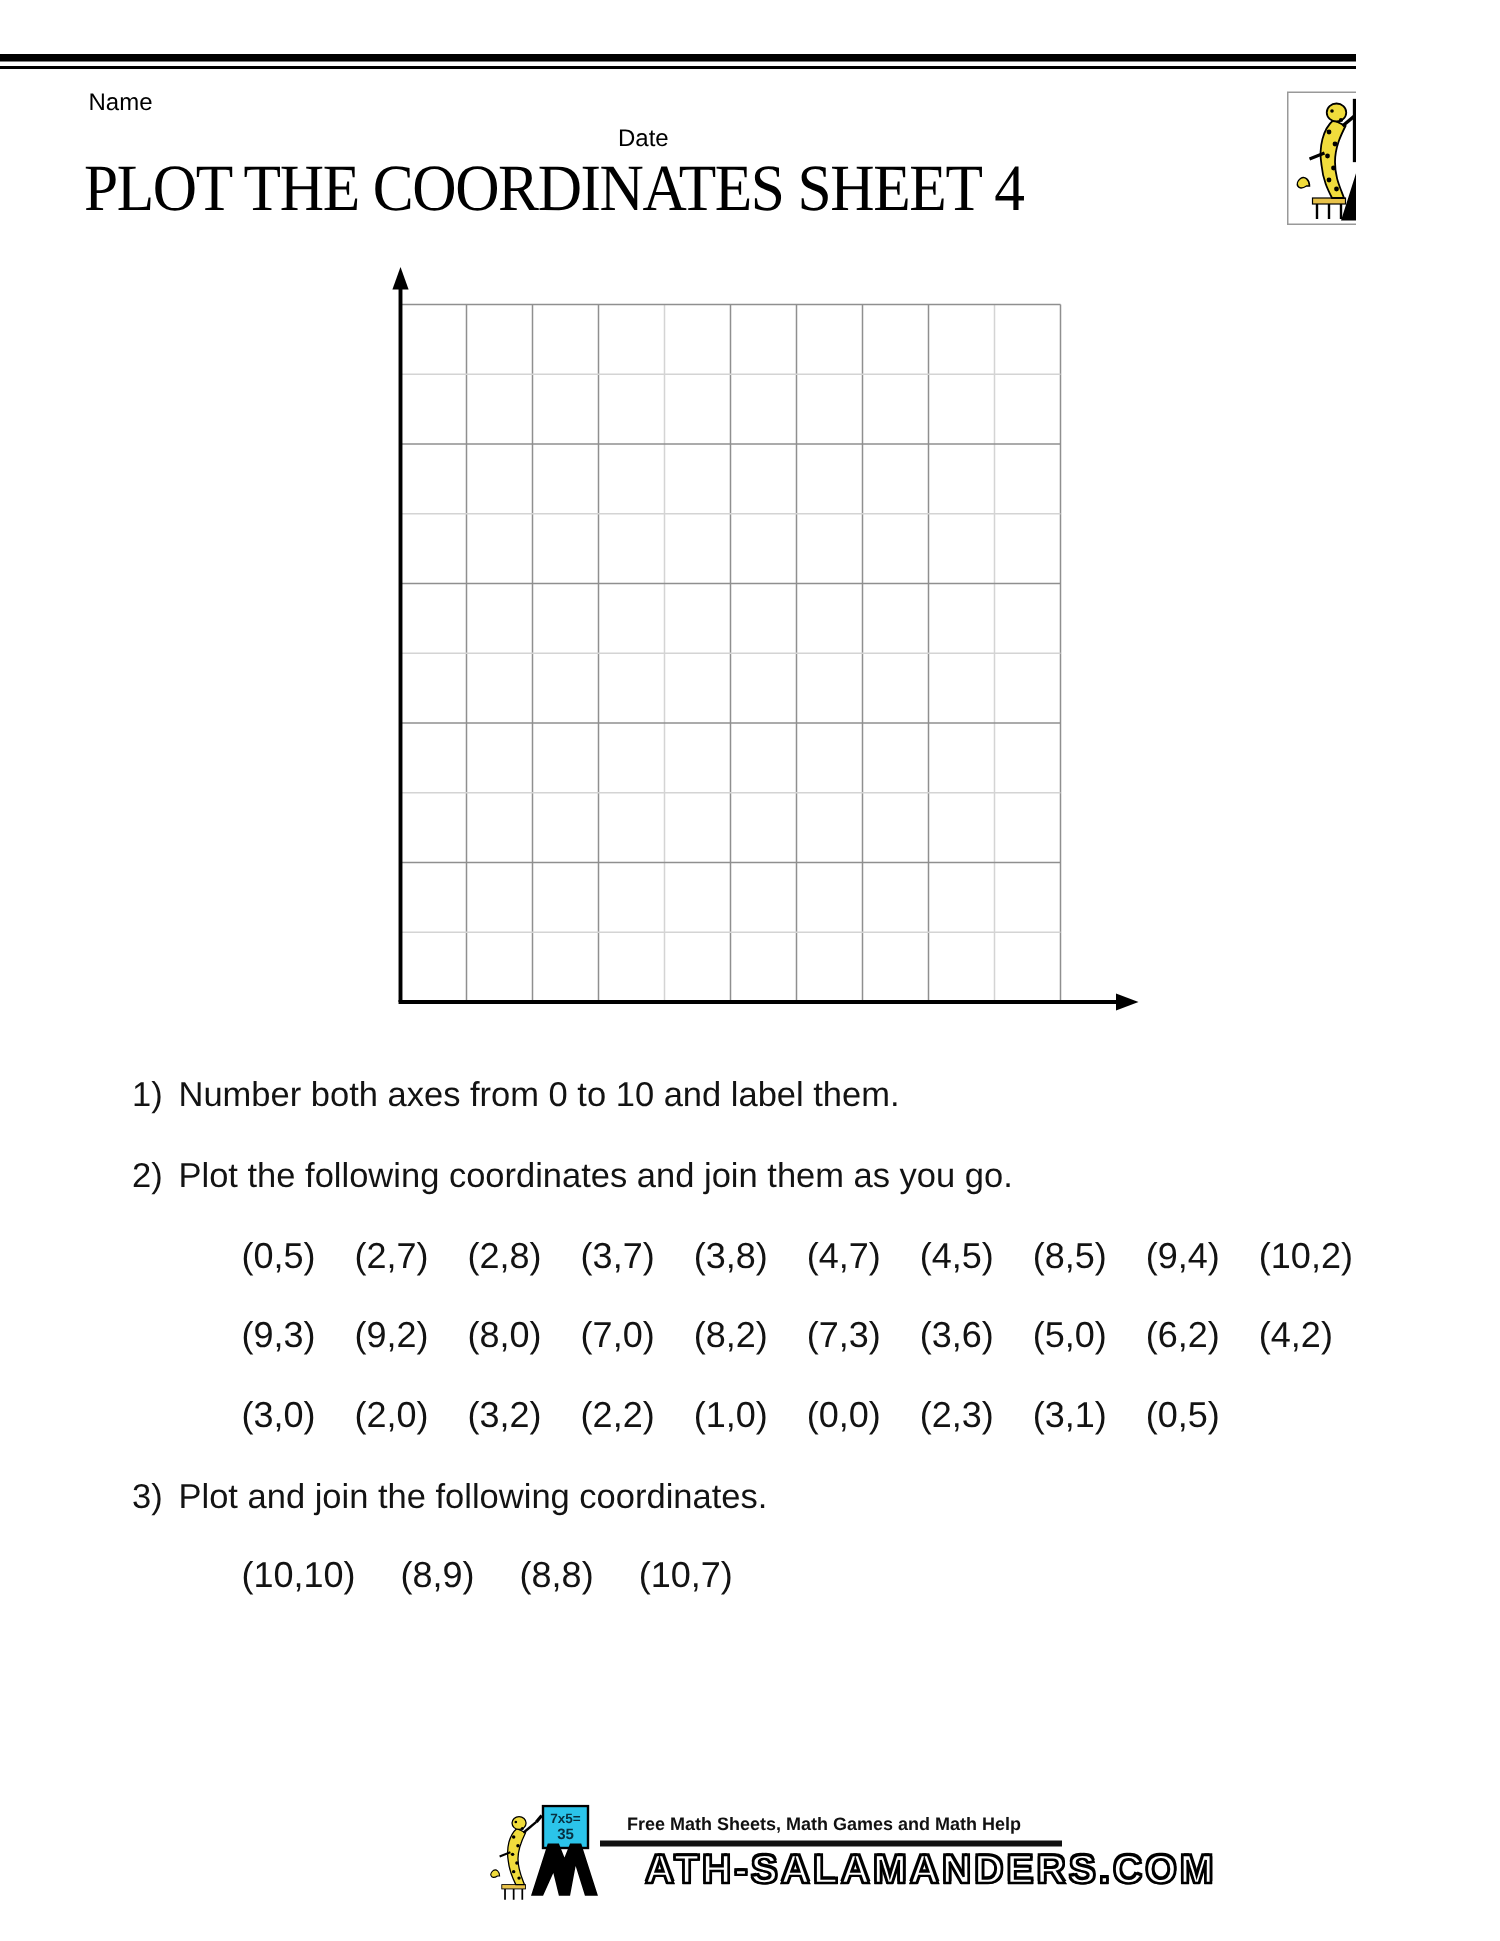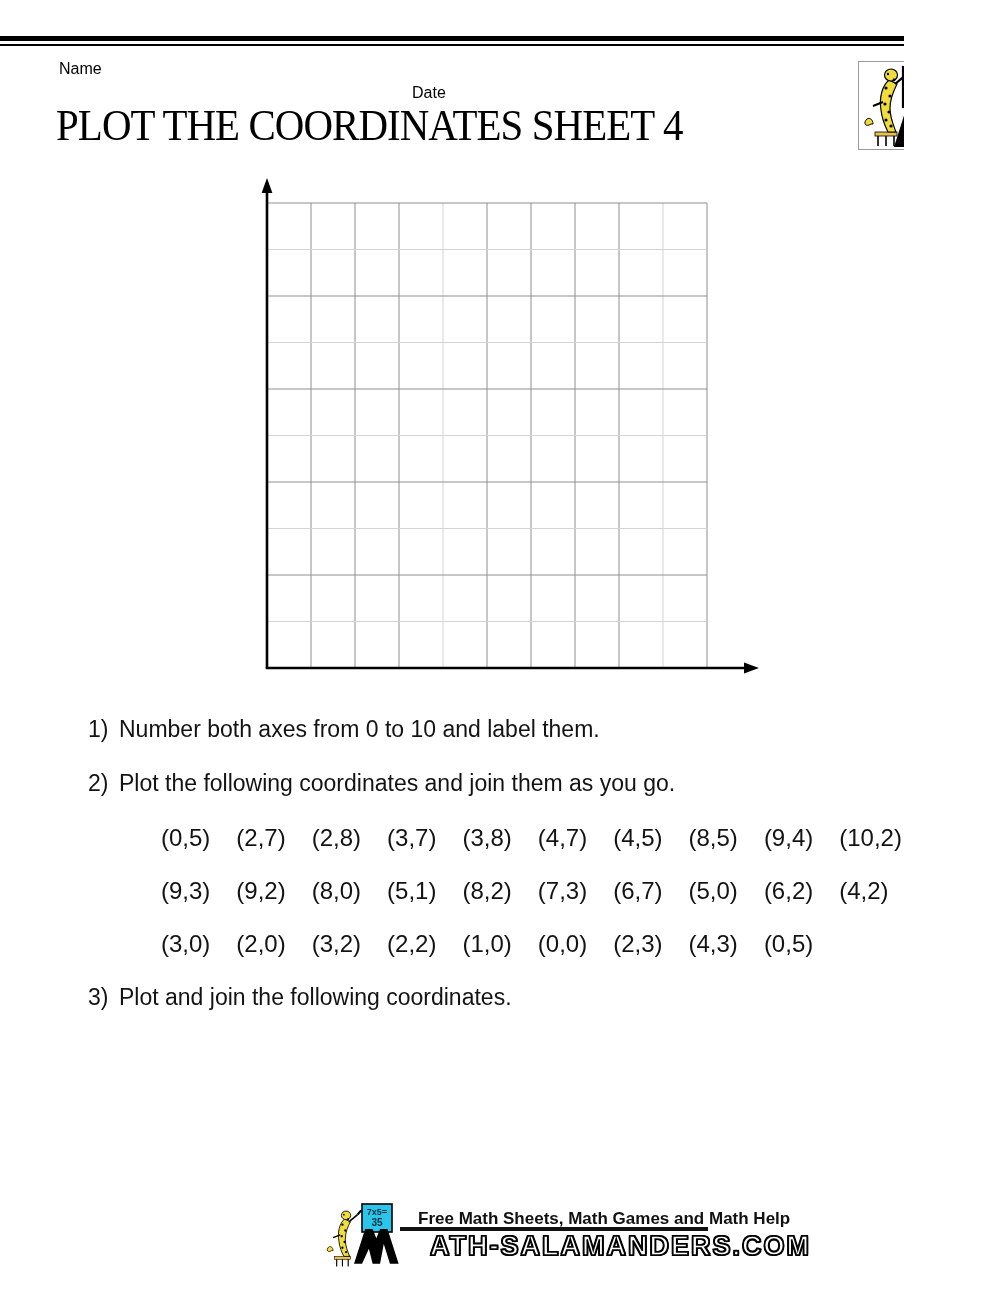--- a/index.html
+++ b/index.html
@@ -27,21 +27,21 @@
   
   .q{position:absolute;left:88px;display:flex;font-size:23px;color:#131313;white-space:nowrap;}
   .q .num{width:31px;flex:none;}
   .q1{top:716px;} .q2{top:770px;} .q3{top:984px;}
   .coords{position:absolute;left:117px;display:flex;gap:26px;font-size:24px;color:#131313;
           white-space:nowrap;margin-left:44px;}
   .r1{top:824px;} .r2{top:877px;} .r3{top:930px;} .r4{top:1037px;gap:30px;}
 
   
   .footer-logo{position:absolute;left:326px;top:1203px;width:78px;height:66px;}
-  .footer-tagline{position:absolute;left:418px;top:1209px;width:290px;font-size:17px;
+  .footer-tagline{position:absolute;left:418px;top:1209px;width:290px;font-size:12px;
                   font-weight:bold;color:#111;white-space:nowrap;}
   .footer-rule{position:absolute;left:400px;top:1227px;width:308px;height:4px;background:#111;}
   .footer-site{position:absolute;left:398px;top:1231px;font-size:27px;font-weight:bold;
                letter-spacing:2px;color:#fff;-webkit-text-stroke:1.6px #000;
                text-shadow:-1px -1px 0 #000,1px -1px 0 #000,-1px 1px 0 #000,1px 1px 0 #000;
                white-space:nowrap;margin-left:32px;}
 </style>
 </head>
 <body>
 
@@ -137,45 +137,51 @@
       <span>(4,7)</span>
       <span>(4,5)</span>
       <span>(8,5)</span>
       <span>(9,4)</span>
       <span>(10,2)</span>
     </div>
   <div class="coords r2">
       <span>(9,3)</span>
       <span>(9,2)</span>
       <span>(8,0)</span>
-      <span>(5,1)</span>
+      <span>(7,0)</span>
       <span>(8,2)</span>
       <span>(7,3)</span>
-      <span>(6,7)</span>
+      <span>(3,6)</span>
       <span>(5,0)</span>
       <span>(6,2)</span>
       <span>(4,2)</span>
     </div>
   <div class="coords r3">
       <span>(3,0)</span>
       <span>(2,0)</span>
       <span>(3,2)</span>
       <span>(2,2)</span>
       <span>(1,0)</span>
       <span>(0,0)</span>
       <span>(2,3)</span>
-      <span>(4,3)</span>
+      <span>(3,1)</span>
       <span>(0,5)</span>
     </div>
 
   <div class="q q3">
     <span class="num">3)</span>
     <span>Plot and join the following coordinates.</span>
   </div>
 
+  <div class="coords r4">
+      <span>(10,10)</span>
+      <span>(8,9)</span>
+      <span>(8,8)</span>
+      <span>(10,7)</span>
+    </div>
 
   <div class="footer-logo">
     <svg width="78" height="66" viewBox="0 0 78 66">
 
       <rect x="36" y="1" width="30" height="28" fill="#2bc4ea" stroke="#000" stroke-width="1.6"></rect>
       <text x="51" y="12" text-anchor="middle" font-family="Liberation Sans, sans-serif" font-size="9" font-weight="bold" fill="#083040">7x5=</text>
       <text x="51" y="23" text-anchor="middle" font-family="Liberation Sans, sans-serif" font-size="10" font-weight="bold" fill="#083040">35</text>
 
       <polygon transform="translate(28,26) scale(0.62,0.58)" points="0,60 18,0 30,0 36,16 42,0 54,0 72,60 58,60 48,26 42,60 30,60 24,34 13,60" fill="#000"></polygon>
 

